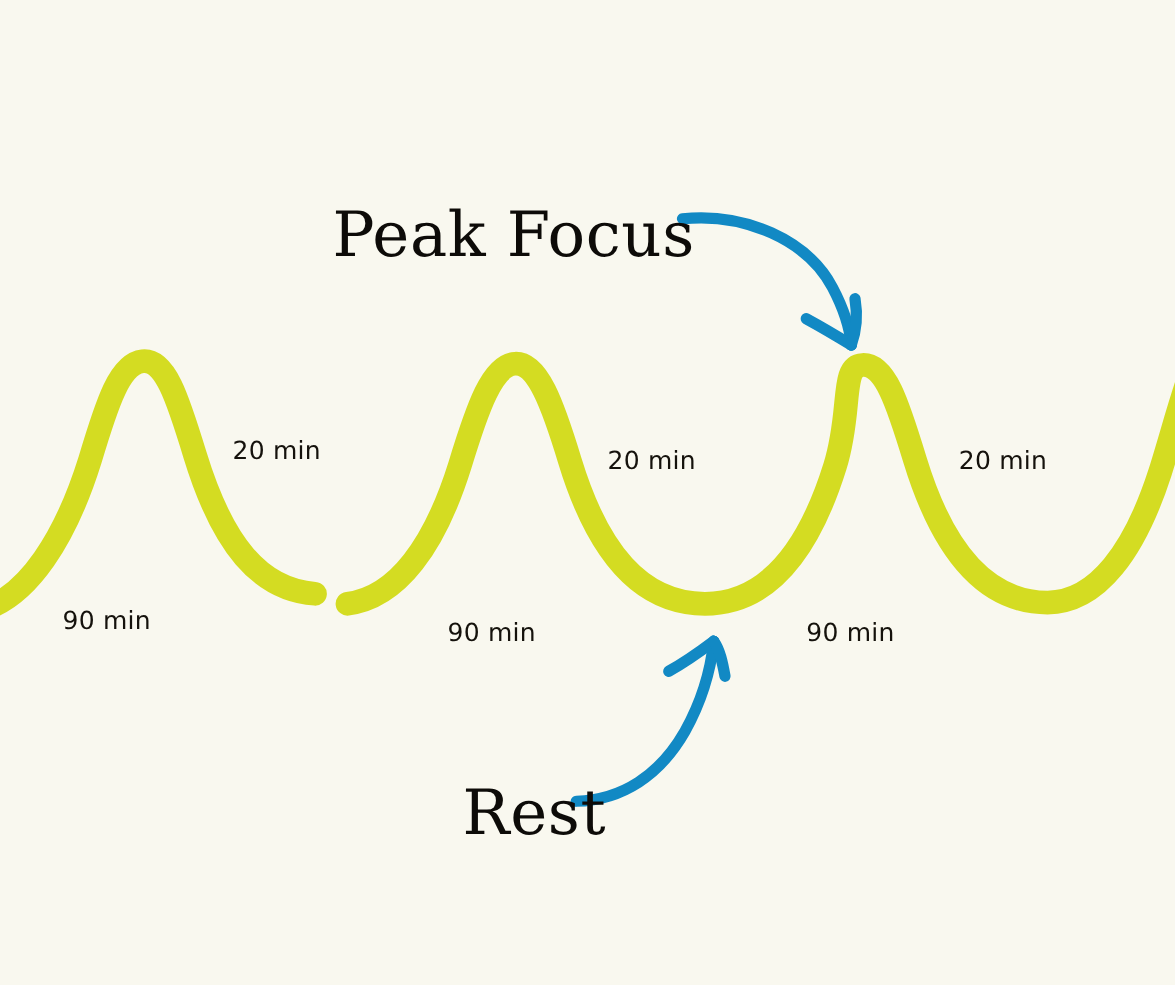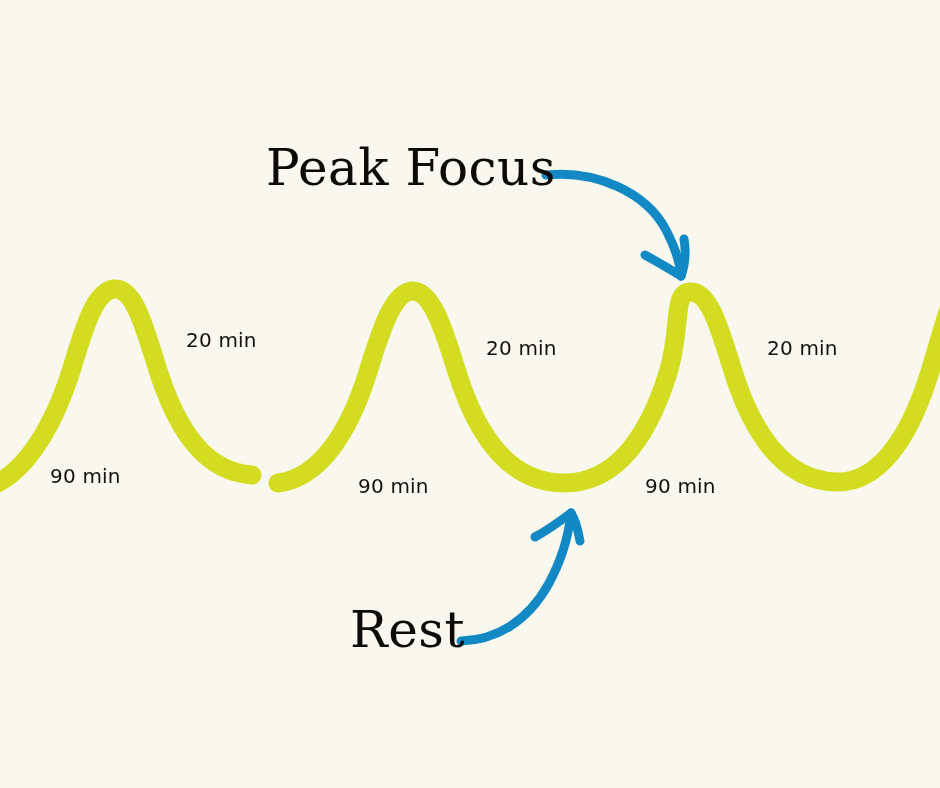--- a/index.html
+++ b/index.html
@@ -27,41 +27,42 @@
     width: 940px;
     height: 788px;
   }
   .lbl {
     position: absolute;
     white-space: nowrap;
     color: #15120c;
     font-family: "DejaVu Sans", "Liberation Sans", sans-serif;
     font-weight: 400;
     letter-spacing: 0.2px;
+    margin-top: 20px;
   }
   .min-lbl {
     font-size: 20px;
     line-height: 1;
   }
   .call-lbl {
     font-family: "DejaVu Serif", "Liberation Serif", serif;
     font-size: 50px;
     line-height: 1;
     color: #0d0b08;
     letter-spacing: 0.5px;
   }
   
   #min20-1 { left: 186px; top: 330px; }
   #min20-2 { left: 486px; top: 338px; }
   #min20-3 { left: 767px; top: 338px; }
   #min90-1 { left: 50px;  top: 466px; }
   #min90-2 { left: 358px; top: 476px; }
   #min90-3 { left: 645px; top: 476px; }
   #peak-focus { left: 266px; top: 143px; }
-  #rest        { left: 350px; top: 605px; }
+  #rest        { left: 370px; top: 605px; }
 </style>
 </head>
 <body>
 
 <div id="canvas">
 
   <svg id="art" viewBox="0 0 940 788" xmlns="http://www.w3.org/2000/svg">
 
     <g>
 

